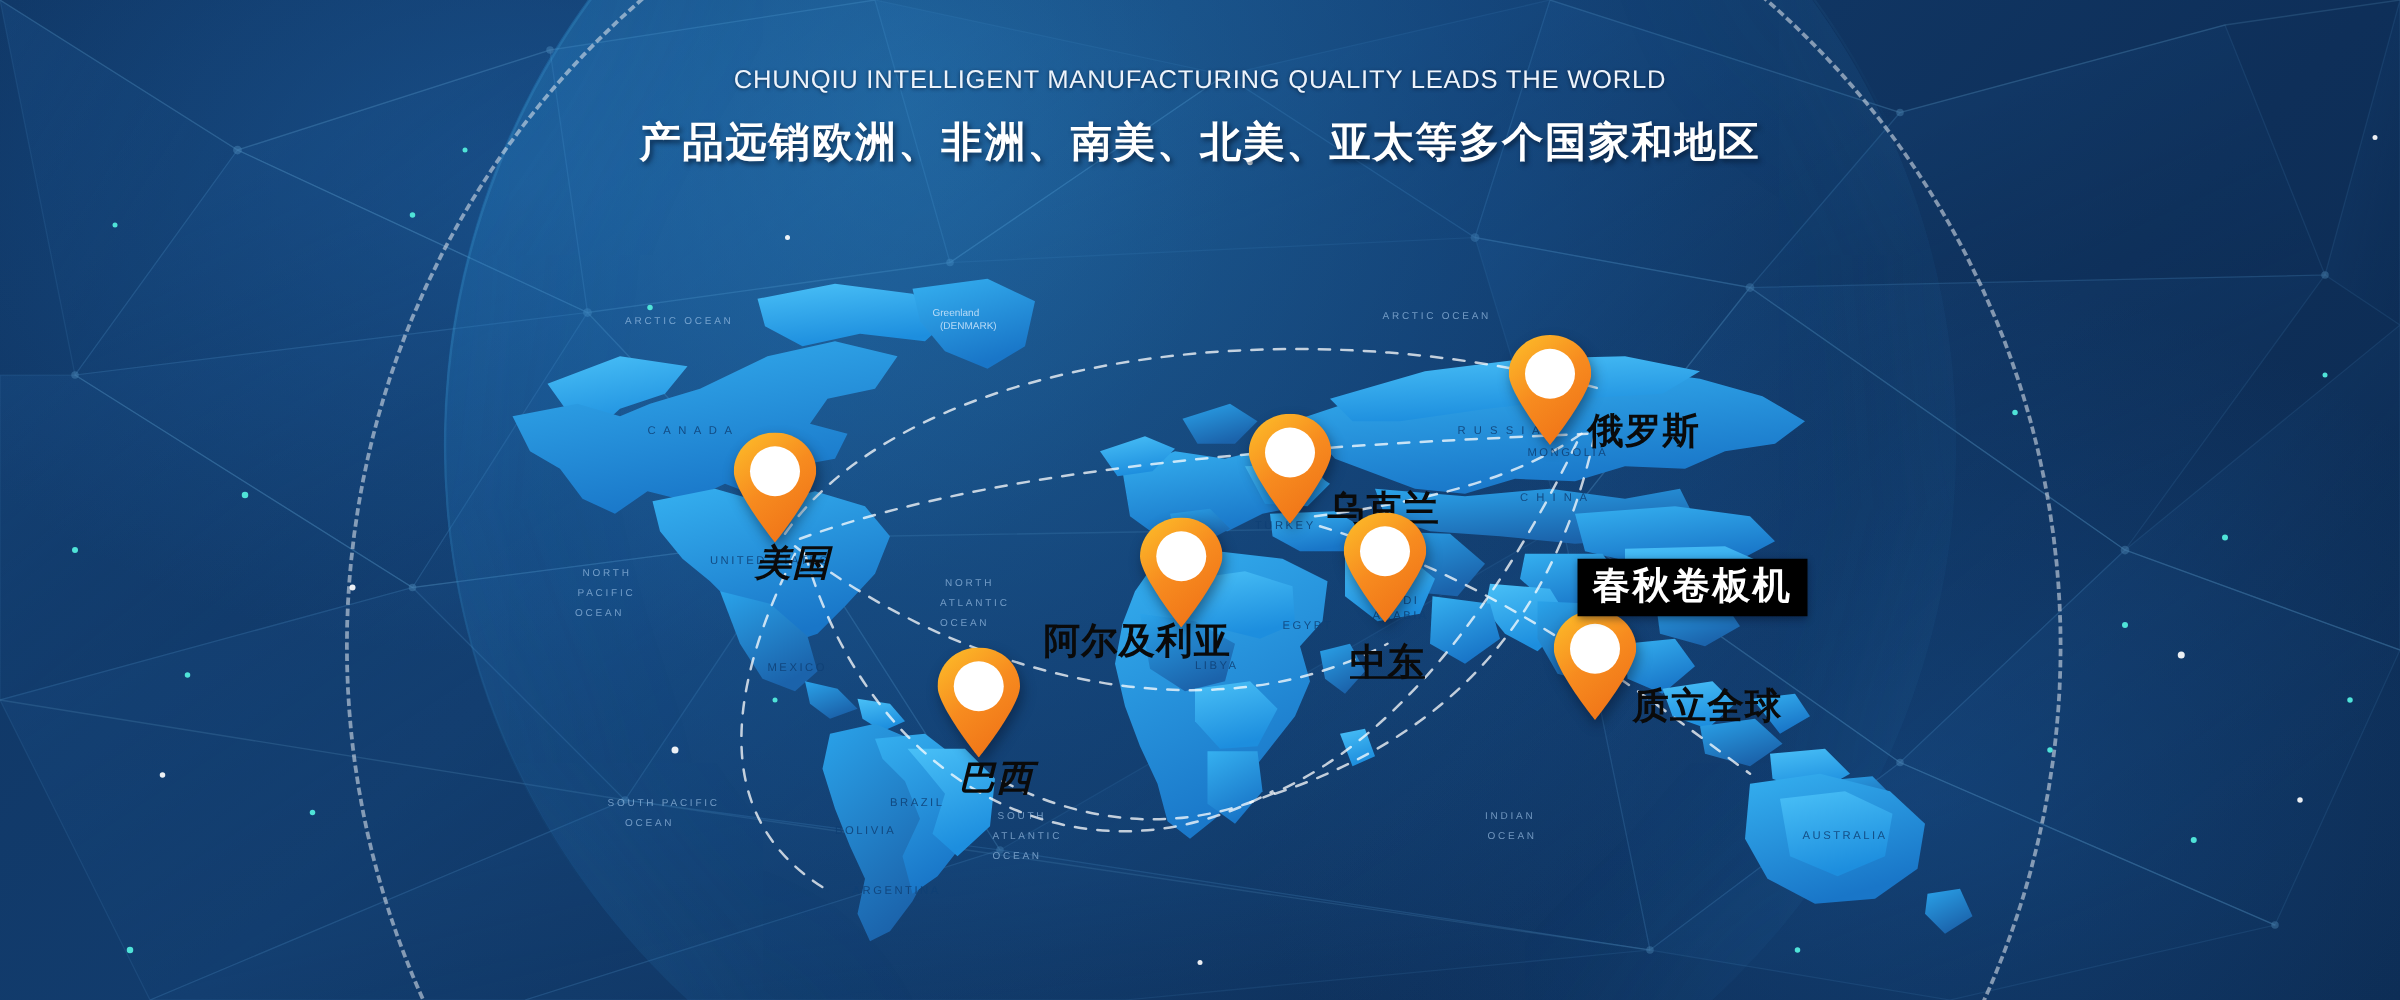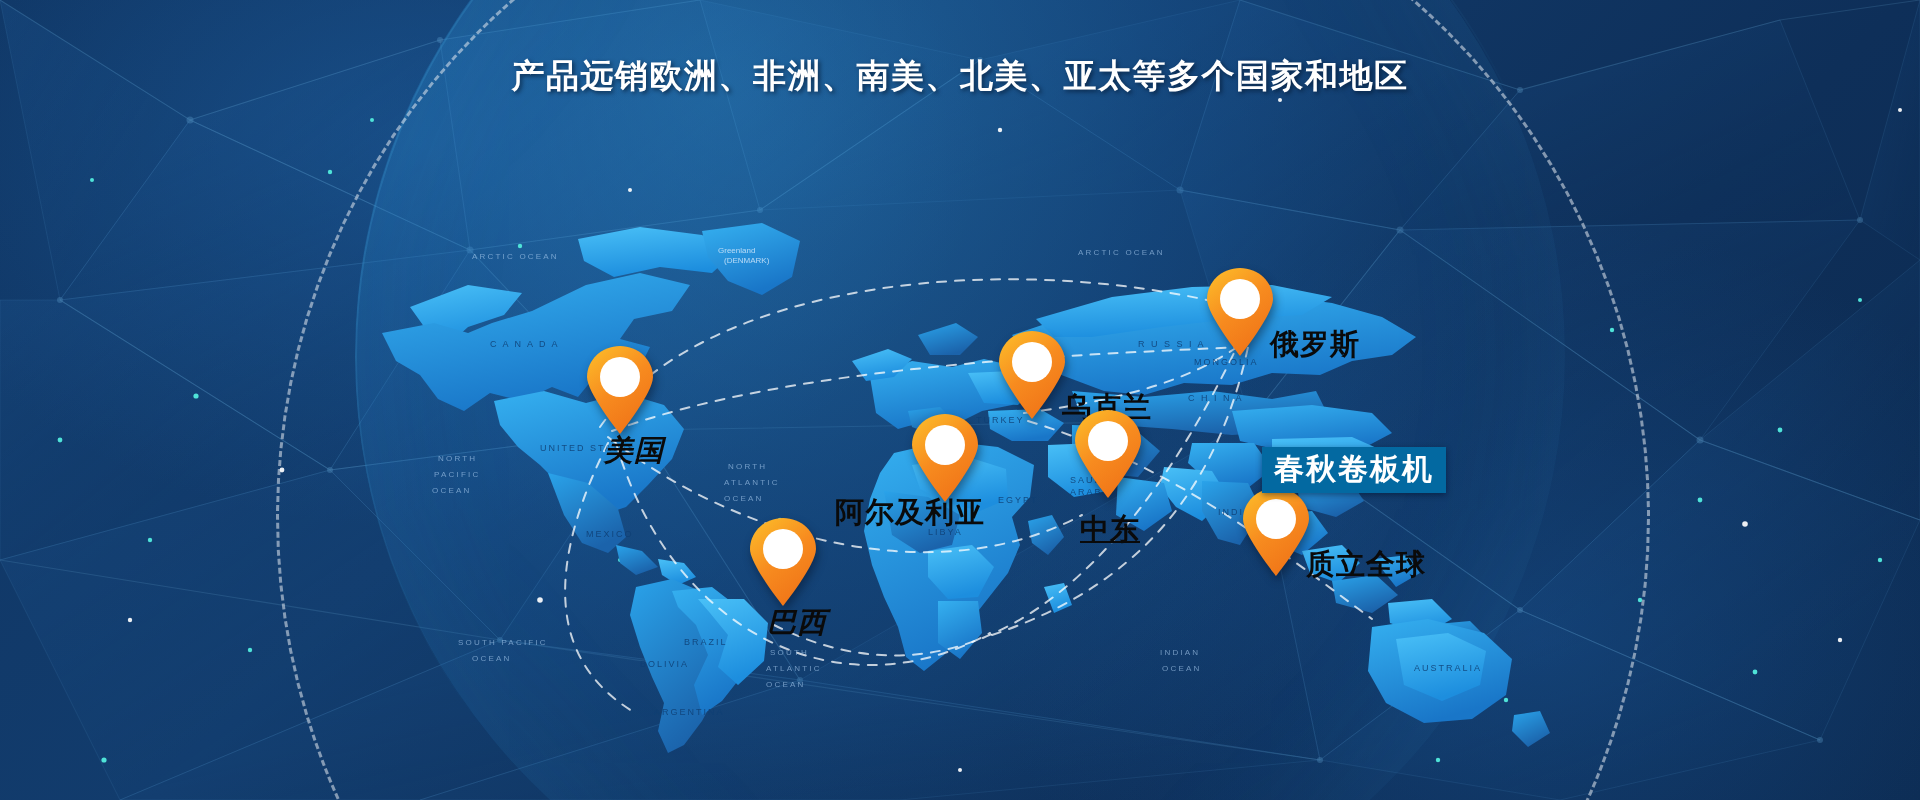--- a/index.html
+++ b/index.html
@@ -45,21 +45,21 @@
     position:absolute;
     border:3px dashed rgba(228,233,240,.55);
     border-radius:50%;
     pointer-events:none;
   }
   .orbit-main{left:276px;top:-170px;width:1368px;height:1368px;}
   .stars{position:absolute;inset:0;}
 
   
   .map-wrap{
-    position:absolute;left:372px;top:215px;width:1180px;height:540px;
+    position:absolute;left:400px;top:215px;width:1180px;height:540px;
   }
   .map-svg{width:100%;height:100%;display:block;}
 
   
   .headline{
     position:absolute;left:0;right:0;top:38px;
     text-align:center;
     z-index:40;
   }
   .title-cn{
@@ -116,21 +116,21 @@
     letter-spacing:1px;
     line-height:1;
   }
   .lbl-below{left:-16px;top:4px;font-style:italic;}
   .lbl-right{left:30px;top:-24px;}
 
   
   .badge{
     position:absolute;
     left:1262px;top:447px;
-    background:#0369a1;
+    background:#000000;
     padding:6px 12px 8px 12px;
     z-index:35;
     box-shadow:0 2px 6px rgba(2,12,30,.45);
   }
   .badge span{
     display:block;
     font-family:"DejaVu Sans","Liberation Sans",sans-serif;
     font-size:30px;
     font-weight:700;
     color:#ffffff;
@@ -401,20 +401,21 @@
         <text x="1042" y="456">AUSTRALIA</text>
       </g>
       <g fill="#cfe6fb" fill-opacity="0.85" font-family="Liberation Sans, sans-serif" font-size="8">
         <text x="346" y="38">Greenland</text>
         <text x="352" y="48">(DENMARK)</text>
       </g>
     </svg>
   </div>
 
   <div class="headline">
+    <div class="title-en">CHUNQIU INTELLIGENT MANUFACTURING QUALITY LEADS THE WORLD</div>
     <div class="title-sub">产品远销欧洲、非洲、南美、北美、亚太等多个国家和地区</div>
   </div>
 
   <div>
 
     <div class="marker" style="left:620px;top:432px;">
       <div class="pin">
         <svg viewBox="0 0 66 88">
           <defs>
               <linearGradient id="pg1" x1="0" y1="0" x2="0.6" y2="1">

